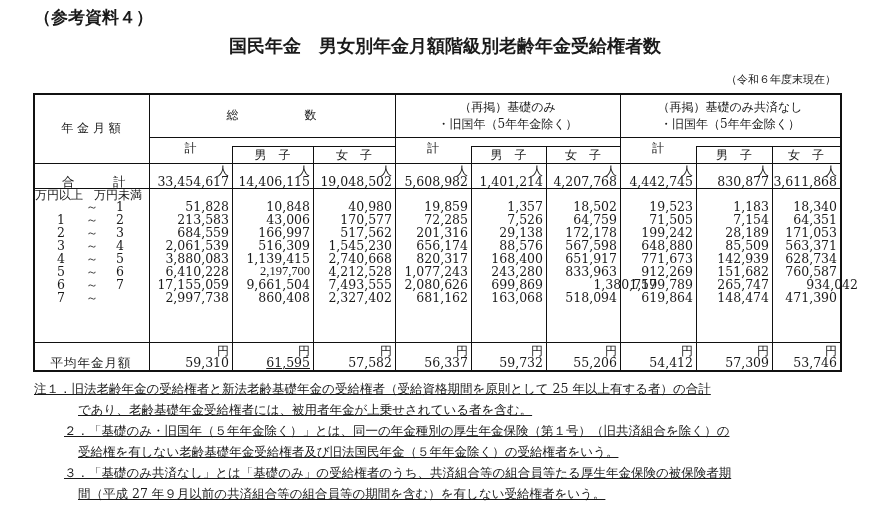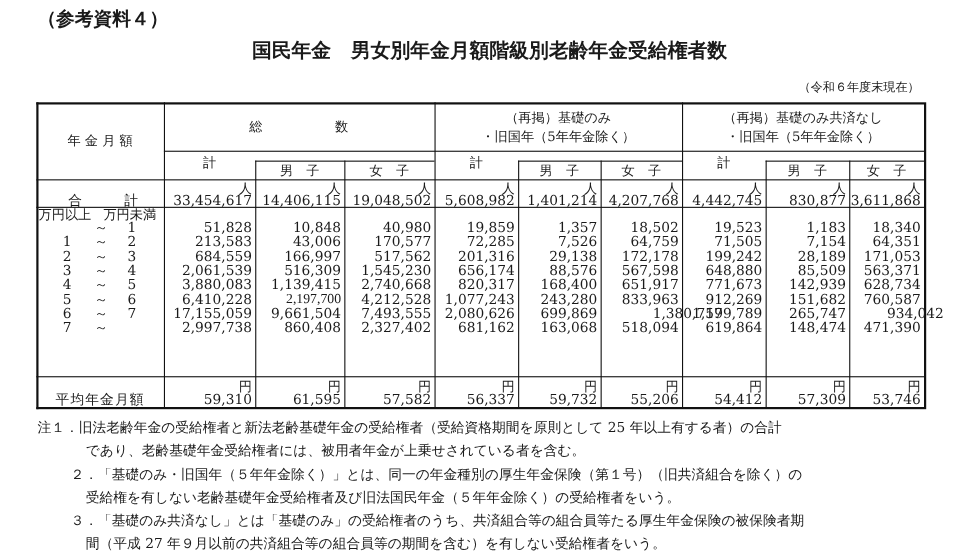--- a/index.html
+++ b/index.html
@@ -10,21 +10,21 @@
   .main-title { left: 0; width: 870px; top: 34px; text-align: center; font-family: "DejaVu Sans", sans-serif; font-weight: bold; font-size: 18px; padding-left: 20px; box-sizing: border-box; }
   .as-of { right: 34px; top: 72px; font-size: 11px; }
   .hline { position: absolute; background: #111; }
   .vline { position: absolute; background: #111; }
   .cell { position: absolute; font-size: 12.5px; line-height: 13px; white-space: nowrap; }
   .num { text-align: right; }
   .ctr { text-align: center; }
   .unit { position: absolute; font-size: 12px; text-align: right; line-height: 12px; }
   .hdr { position: absolute; font-size: 12px; text-align: center; line-height: 14px; }
   .notes { left: 34px; top: 378px; width: 830px; font-size: 12.5px; line-height: 21px; font-family: "DejaVu Serif", serif; }
-  .note-line { white-space: nowrap; }
+  .note-line { white-space: nowrap; text-decoration: underline; }
   .indent1 { padding-left: 44px; }
   .indent2 { padding-left: 30px; }
   .indent3 { padding-left: 44px; }
 </style>
 </head>
 <body>
 
 <div class="abs ref-label">（参考資料４）</div>
 <div class="abs main-title">国民年金　男女別年金月額階級別老齢年金受給権者数</div>
 <div class="abs as-of">（令和６年度末現在）</div>
@@ -67,21 +67,21 @@
     <div class="hdr" style="left: 620px; width: 76px; top: 141px;">計</div>
     <div class="hdr" style="left: 696px; width: 76px; top: 148px;">男　子</div>
     <div class="hdr" style="left: 772px; width: 68px; top: 148px;">女　子</div>
     <div class="unit" style="left: 149px; width: 80px; top: 165px;">人</div>
     <div class="cell num" style="left: 149px; width: 80px; top: 175px;">33,454,617</div>
     <div class="unit" style="left: 149px; width: 80px; top: 345px;">円</div>
     <div class="cell num" style="left: 149px; width: 80px; top: 356px;">59,310</div>
     <div class="unit" style="left: 232px; width: 78px; top: 165px;">人</div>
     <div class="cell num" style="left: 232px; width: 78px; top: 175px;">14,406,115</div>
     <div class="unit" style="left: 232px; width: 78px; top: 345px;">円</div>
-    <div class="cell num" style="left: 232px; width: 78px; top: 356px;">61,595</div>
+    <div class="cell num" style="left: 232px; width: 78px; top: 356px; text-decoration: underline;">61,595</div>
     <div class="unit" style="left: 313px; width: 79px; top: 165px;">人</div>
     <div class="cell num" style="left: 313px; width: 79px; top: 175px;">19,048,502</div>
     <div class="unit" style="left: 313px; width: 79px; top: 345px;">円</div>
     <div class="cell num" style="left: 313px; width: 79px; top: 356px;">57,582</div>
     <div class="unit" style="left: 395px; width: 73px; top: 165px;">人</div>
     <div class="cell num" style="left: 395px; width: 73px; top: 175px;">5,608,982</div>
     <div class="unit" style="left: 395px; width: 73px; top: 345px;">円</div>
     <div class="cell num" style="left: 395px; width: 73px; top: 356px;">56,337</div>
     <div class="unit" style="left: 471px; width: 72px; top: 165px;">人</div>
     <div class="cell num" style="left: 471px; width: 72px; top: 175px;">1,401,214</div>

